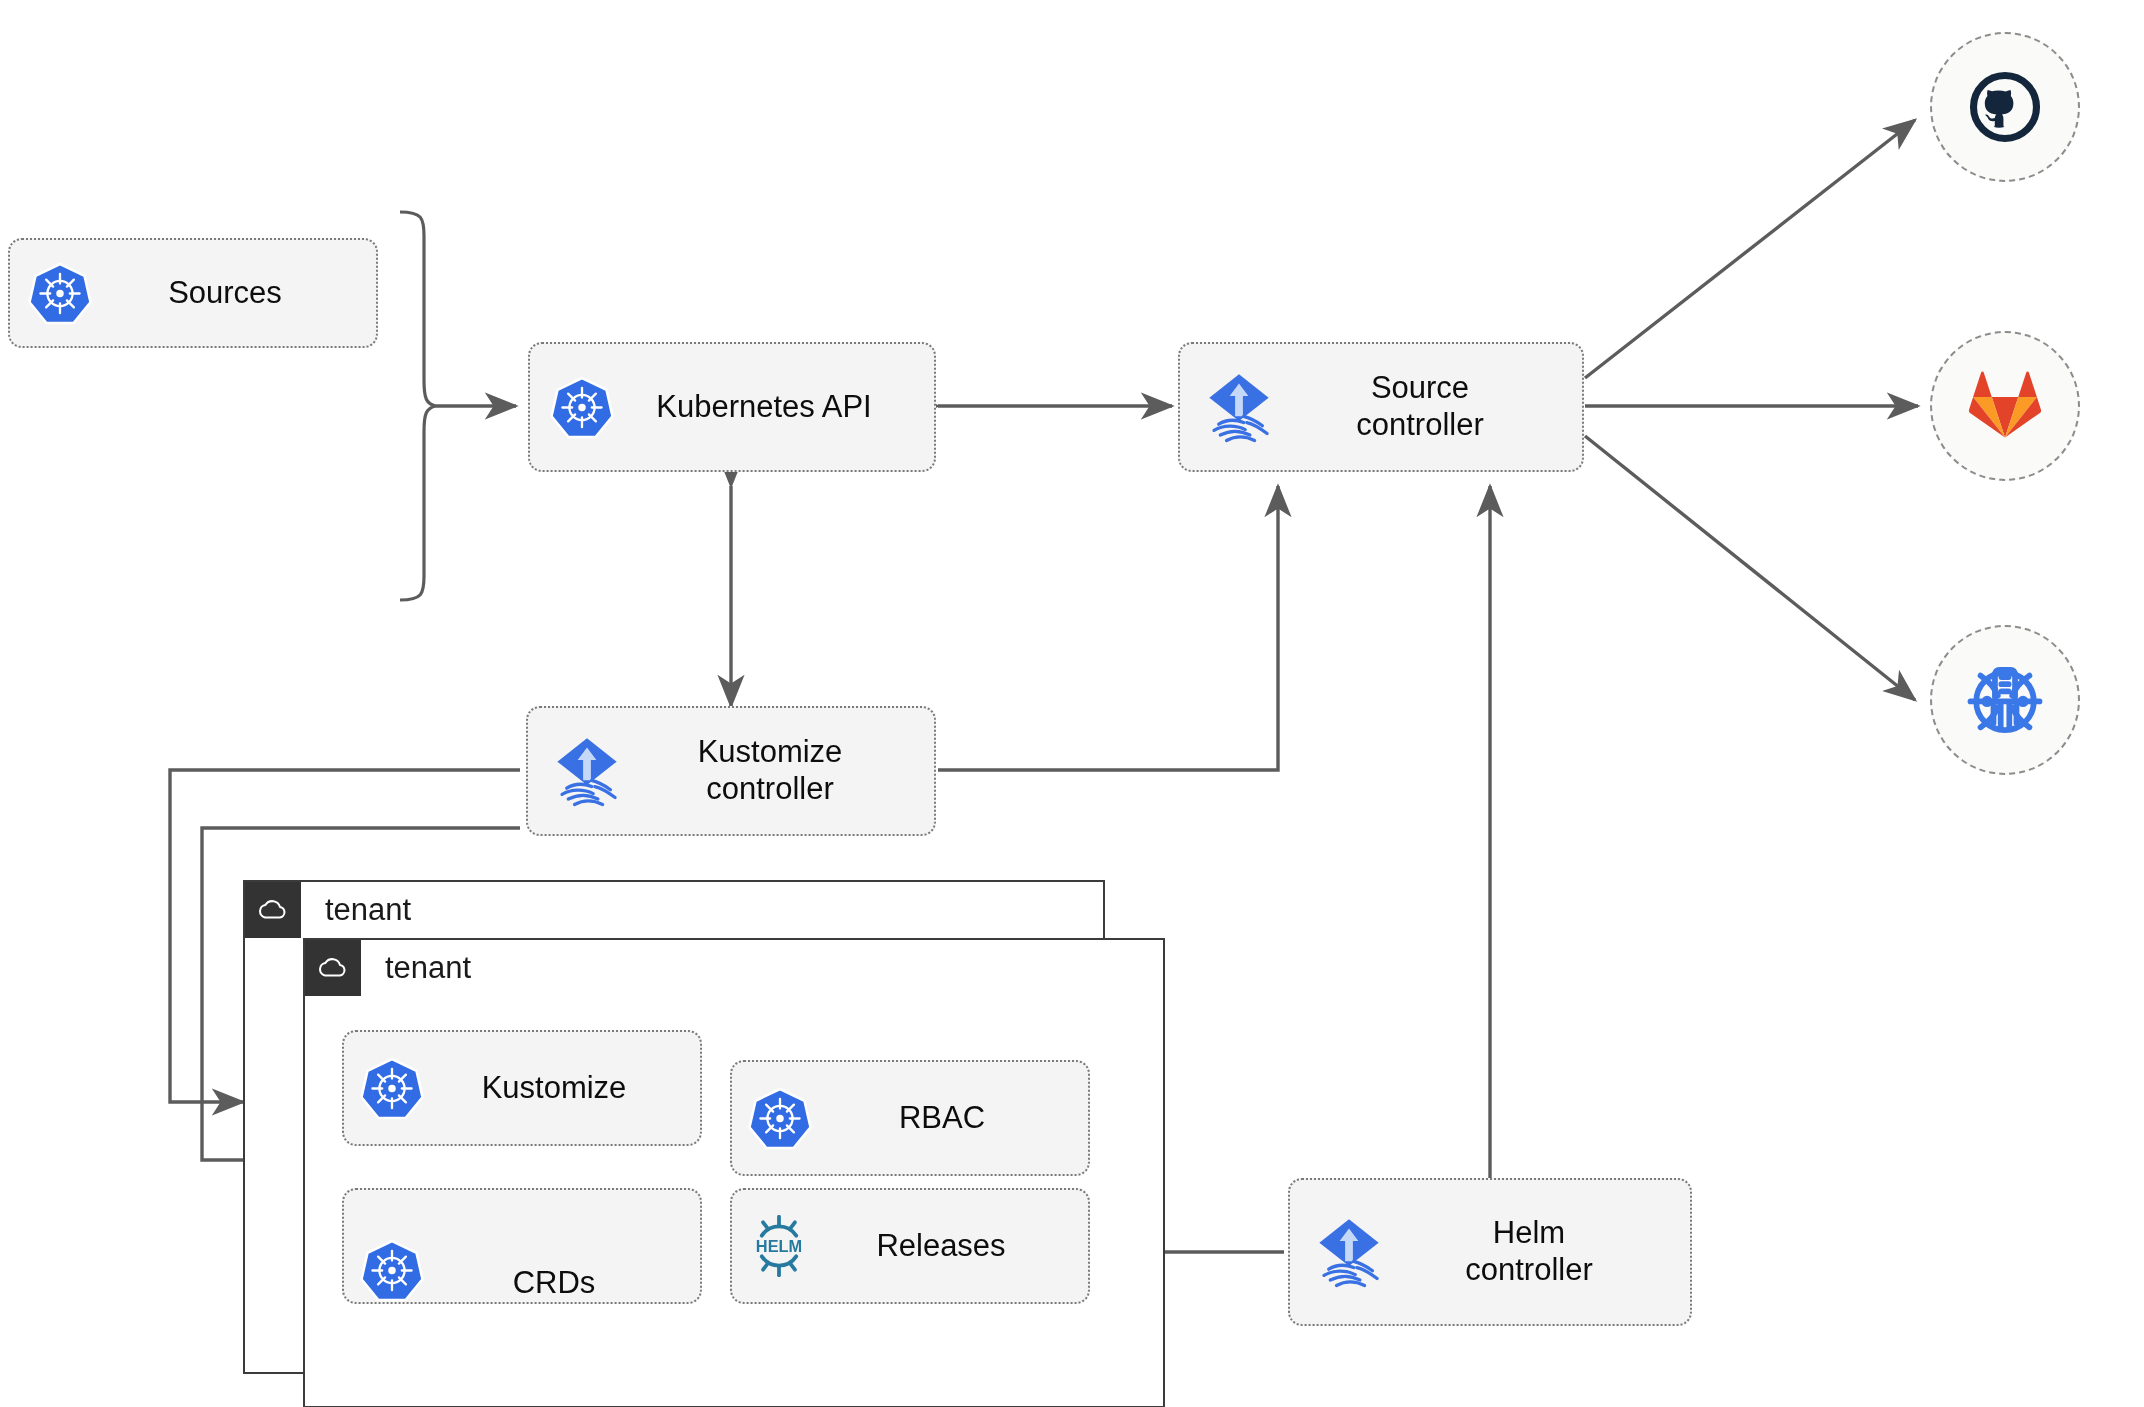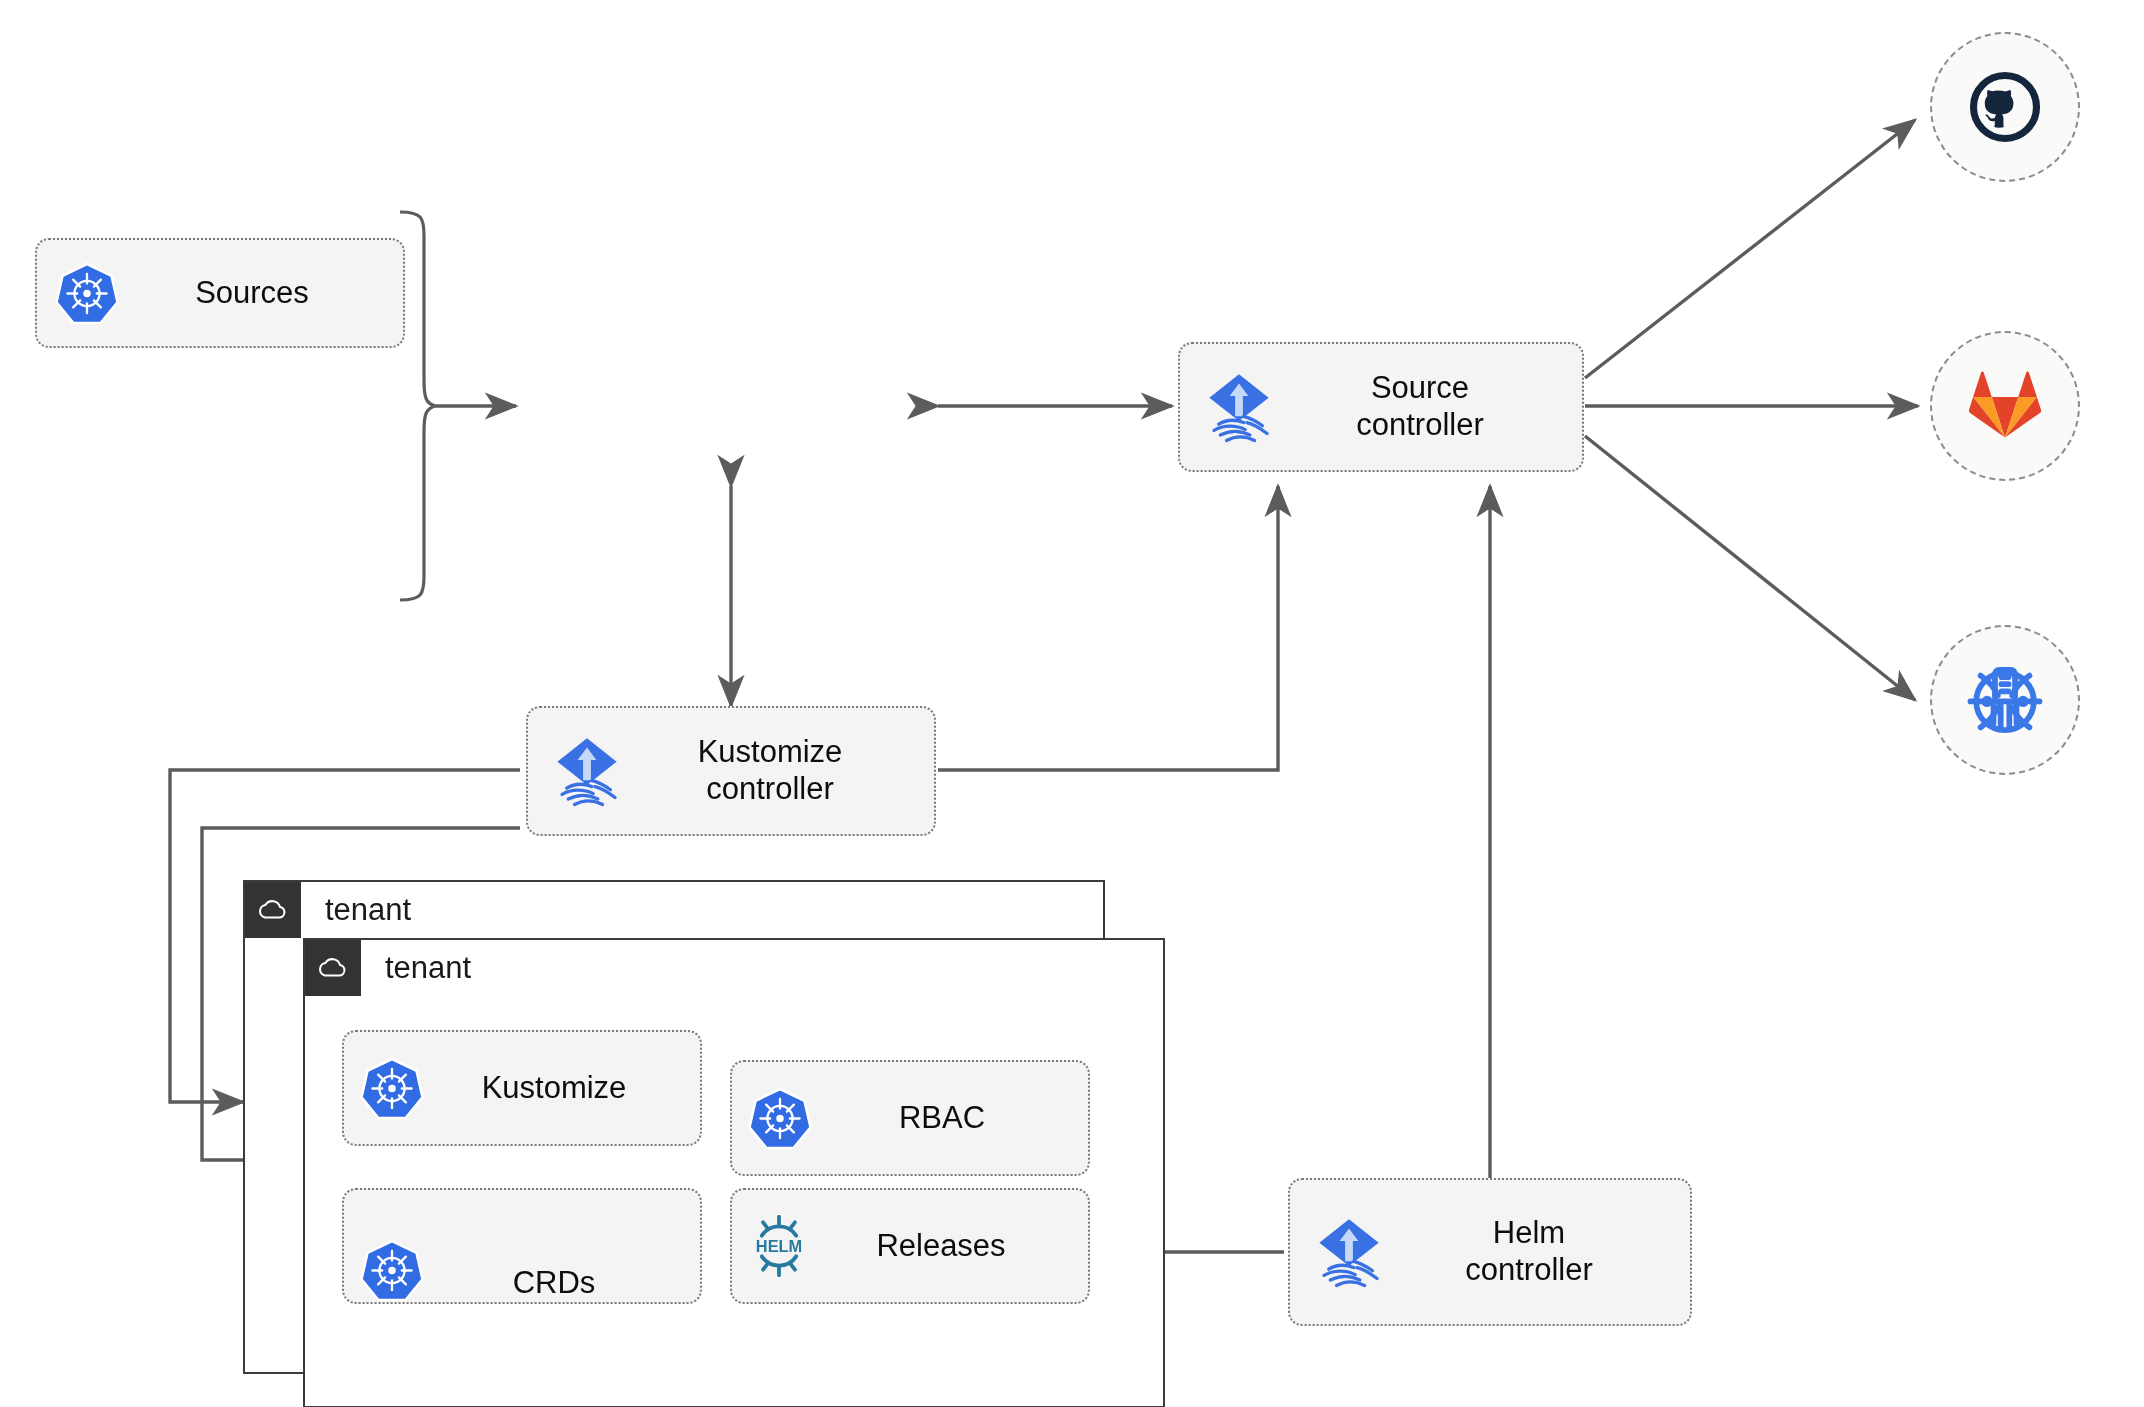--- a/index.html
+++ b/index.html
@@ -106,21 +106,21 @@
       <path d="M 1585,406 L 1918,406" marker-end="url(#ah)"></path>
 
       <path d="M 1585,436 L 1915,700" marker-end="url(#ah)"></path>
 
       <path d="M 520,770 L 170,770 L 170,1102 L 243,1102" marker-end="url(#ah)"></path>
 
       <path d="M 520,828 L 202,828 L 202,1160 L 303,1160" marker-end="url(#ah)"></path>
     </g>
   </svg>
 
-  <div class="node" style="left:35px;top:238px;width:370px;height:110px;padding:0 18px;">
+  <div class="node" style="left:8px;top:238px;width:370px;height:110px;padding:0 18px;">
     <span class="ico">
       <svg class="k8s-ico" viewBox="0 0 64 64" xmlns="http://www.w3.org/2000/svg">
         <path d="M32 3 L56.5 14.8 L62.5 41.2 L45.6 62 H18.4 L1.5 41.2 L7.5 14.8 Z" fill="#326CE5" stroke="#ffffff" stroke-width="2.6" stroke-linejoin="round"></path>
         <g stroke="#ffffff" stroke-width="2.3" fill="none" stroke-linecap="round">
           <circle cx="32" cy="32.5" r="12.6"></circle>
           <circle cx="32" cy="32.5" r="2.6" fill="#ffffff"></circle>
           <line x1="32" y1="12.8" x2="32" y2="22.6"></line>
           <line x1="32" y1="42.4" x2="32" y2="52.2"></line>
           <line x1="12.4" y1="32.5" x2="22.2" y2="32.5"></line>
           <line x1="41.8" y1="32.5" x2="51.6" y2="32.5"></line>
@@ -128,20 +128,40 @@
           <line x1="38.9" y1="39.4" x2="45.9" y2="46.4"></line>
           <line x1="45.9" y1="18.6" x2="38.9" y2="25.6"></line>
           <line x1="25.1" y1="39.4" x2="18.1" y2="46.4"></line>
         </g>
       </svg>
     </span>
     <span class="label">Sources</span>
   </div>
 
 
+  <div class="node" style="left:528px;top:342px;width:408px;height:130px;padding:0 20px;">
+    <span class="ico">
+      <svg class="k8s-ico" viewBox="0 0 64 64" xmlns="http://www.w3.org/2000/svg">
+        <path d="M32 3 L56.5 14.8 L62.5 41.2 L45.6 62 H18.4 L1.5 41.2 L7.5 14.8 Z" fill="#326CE5" stroke="#ffffff" stroke-width="2.6" stroke-linejoin="round"></path>
+        <g stroke="#ffffff" stroke-width="2.3" fill="none" stroke-linecap="round">
+          <circle cx="32" cy="32.5" r="12.6"></circle>
+          <circle cx="32" cy="32.5" r="2.6" fill="#ffffff"></circle>
+          <line x1="32" y1="12.8" x2="32" y2="22.6"></line>
+          <line x1="32" y1="42.4" x2="32" y2="52.2"></line>
+          <line x1="12.4" y1="32.5" x2="22.2" y2="32.5"></line>
+          <line x1="41.8" y1="32.5" x2="51.6" y2="32.5"></line>
+          <line x1="18.1" y1="18.6" x2="25.1" y2="25.6"></line>
+          <line x1="38.9" y1="39.4" x2="45.9" y2="46.4"></line>
+          <line x1="45.9" y1="18.6" x2="38.9" y2="25.6"></line>
+          <line x1="25.1" y1="39.4" x2="18.1" y2="46.4"></line>
+        </g>
+      </svg>
+    </span>
+    <span class="label">Kubernetes API</span>
+  </div>
 
   <div class="node" style="left:1178px;top:342px;width:406px;height:130px;padding:0 20px;">
     <span class="ico">
       <svg class="flux-ico" viewBox="0 0 100 100" xmlns="http://www.w3.org/2000/svg">
         <path d="M50 8 L88 38 L50 68 L12 38 Z" fill="#3970E4"></path>
         <path d="M50 20 L62 36 L55 36 L55 62 L45 62 L45 36 L38 36 Z" fill="#C5D8F7"></path>
         <g stroke="#3970E4" stroke-width="4.2" stroke-linecap="round" fill="none">
           <path d="M24 72 C34 66 46 66 56 70"></path>
           <path d="M18 80 C30 73 46 73 58 79"></path>
           <path d="M26 86 C38 80 52 80 64 86"></path>

